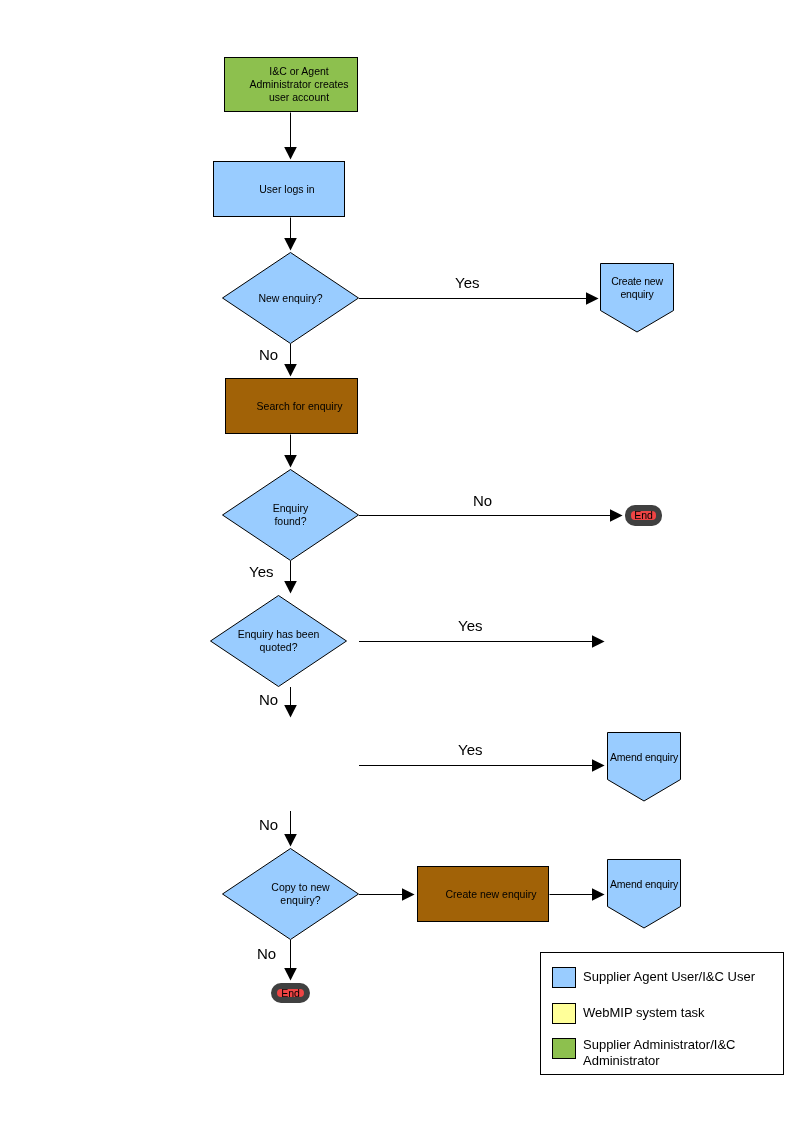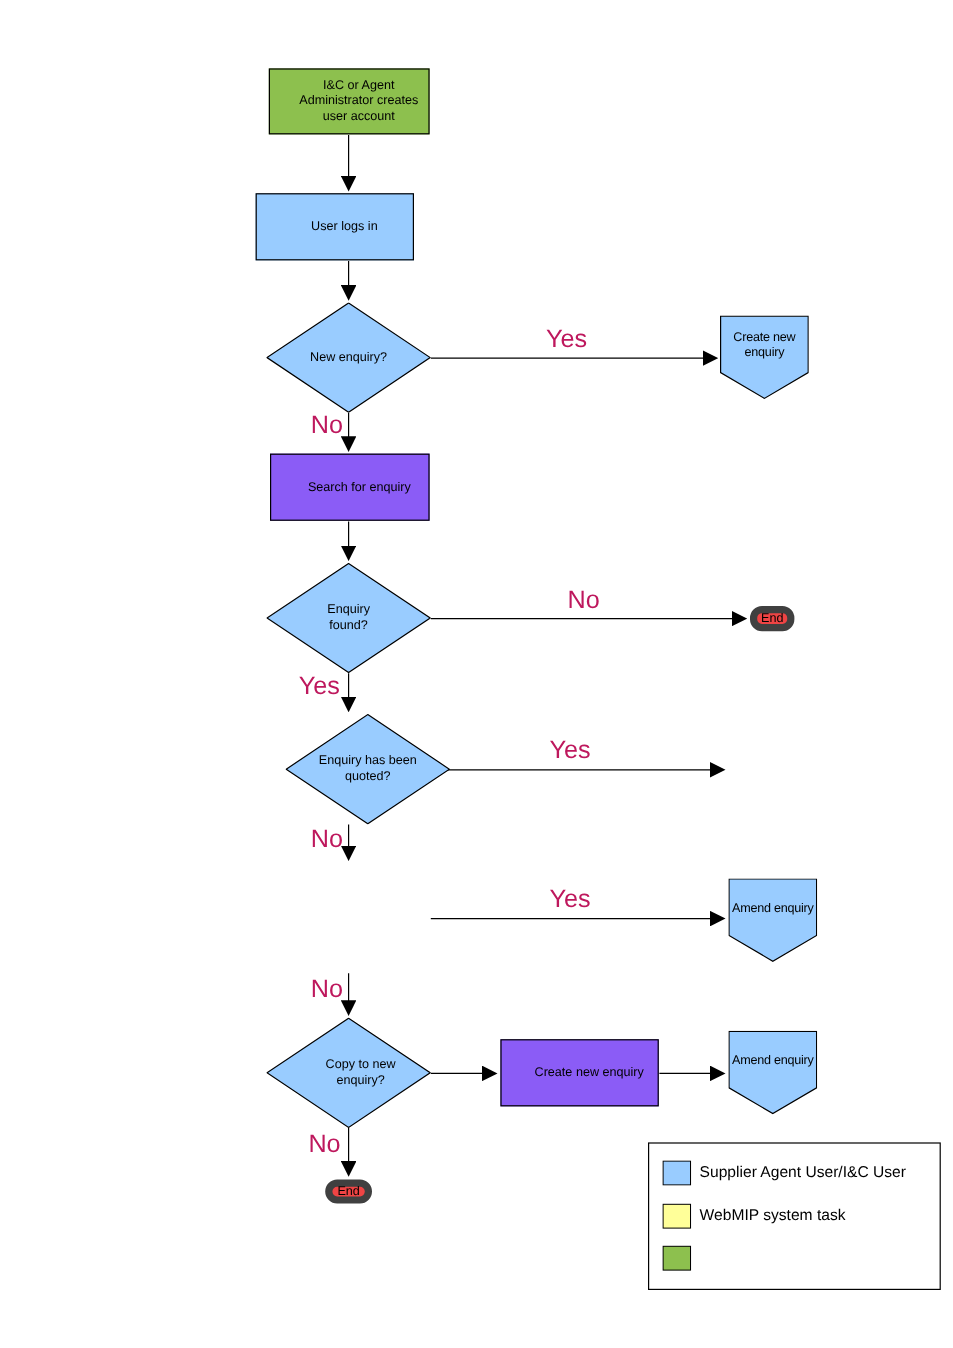--- a/index.html
+++ b/index.html
@@ -4,33 +4,33 @@
 <style>
   * { margin:0; padding:0; box-sizing:border-box; }
   html,body { background:#ffffff; }
   body { font-family:"Liberation Sans", sans-serif; color:#000; }
   .canvas { position:relative; width:794px; height:1123px; background:#fff; overflow:hidden; }
   .connectors { position:absolute; left:0; top:0; }
   .node { position:absolute; display:flex; align-items:center; justify-content:center;
           text-align:center; font-size:10.5px; line-height:13px; color:#000; }
   .rect { border:1px solid #000;padding-left:16px; }
   .fill-blue  { background:#99CCFF; }
-  .fill-yellow{ background:#8b5cf6; }
+  .fill-yellow{ background:#a16207; }
   .fill-green { background:#8DC04E; }
   .diamond, .pent { background:transparent; }
   .shape-svg { position:absolute; left:0; top:0; }
   .lbl { position:relative; }
   .pent .lbl { width:72px; margin-bottom:20px; letter-spacing:-0.2px; }
   .w-full { width:134px; }
   .w-mid  { width:100px; }
   .w-80   { width:82px; }
   .w-72   { width:72px;margin-left:20px; }
   .w-52   { width:52px; }
   .endcap { border:6px solid #404040; border-radius:10px; background:#ef4444; font-size:10.5px; }
-  .elabel { position:absolute; font-size:21px; line-height:23px; color:#be185d; }
+  .elabel { position:absolute; font-size:15px; line-height:23px; color:#000000; }
   .legend { position:absolute; left:503px; top:952px; width:244px; height:123px;
             border:1px solid #000; background:#fff;margin-left:37px; }
   .legend .sw { position:absolute; left:11px; }
   .legend .ltext { position:absolute; left:42px; font-size:13px; line-height:16px; }
 </style>
 </head>
 <body>
 
 <div class="canvas">
 
@@ -79,21 +79,21 @@
     <span class="lbl w-mid">New enquiry?</span>
   </div>
 
   <div class="node diamond" style="left:222px;top:469px;width:137px;height:92px">
     <svg class="shape-svg" width="137" height="92">
       <polygon points="68.5,0.5 136.5,46 68.5,91.5 0.5,46" stroke="#000" fill="#99CCFF"></polygon>
     </svg>
     <span class="lbl w-52">Enquiry found?</span>
   </div>
 
-  <div class="node diamond" style="left:238px;top:595px;width:137px;height:92px">
+  <div class="node diamond" style="left:210px;top:595px;width:137px;height:92px">
     <svg class="shape-svg" width="137" height="92">
       <polygon points="68.5,0.5 136.5,46 68.5,91.5 0.5,46" stroke="#000" fill="#99CCFF"></polygon>
     </svg>
     <span class="lbl w-80">Enquiry has been quoted?</span>
   </div>
 
 
   <div class="node diamond" style="left:222px;top:848px;width:137px;height:92px">
     <svg class="shape-svg" width="137" height="92">
       <polygon points="68.5,0.5 136.5,46 68.5,91.5 0.5,46" stroke="#000" fill="#99CCFF"></polygon>
@@ -148,15 +148,16 @@
     <div class="ltext" style="top:16px;width:200px">Supplier Agent User/I&amp;C User</div>
 
     <svg class="sw" style="top:50px" width="24" height="21">
       <rect x="0.5" y="0.5" width="23" height="20" stroke="#000" fill="#FFFF99"></rect>
     </svg>
     <div class="ltext" style="top:52px;width:200px">WebMIP system task</div>
 
     <svg class="sw" style="top:85px" width="24" height="21">
       <rect x="0.5" y="0.5" width="23" height="20" stroke="#000" fill="#8DC04E"></rect>
     </svg>
+    <div class="ltext" style="top:84px;width:182px">Supplier Administrator/I&amp;C Administrator</div>
   </div>
 
 </div>
 
 </body></html>

